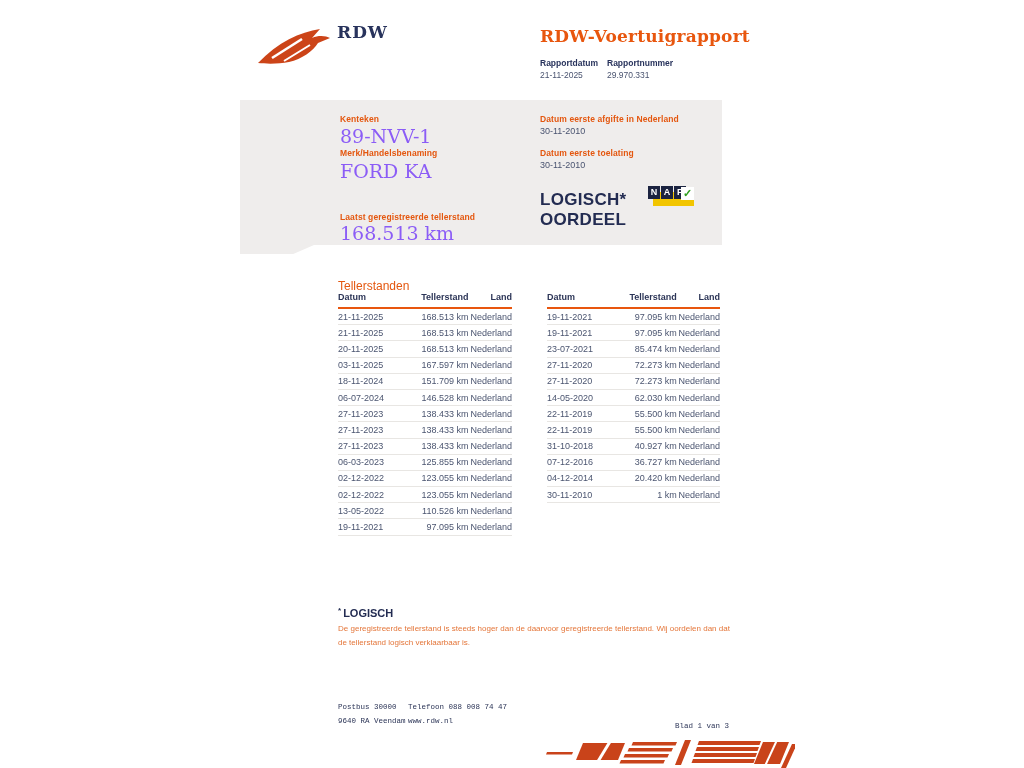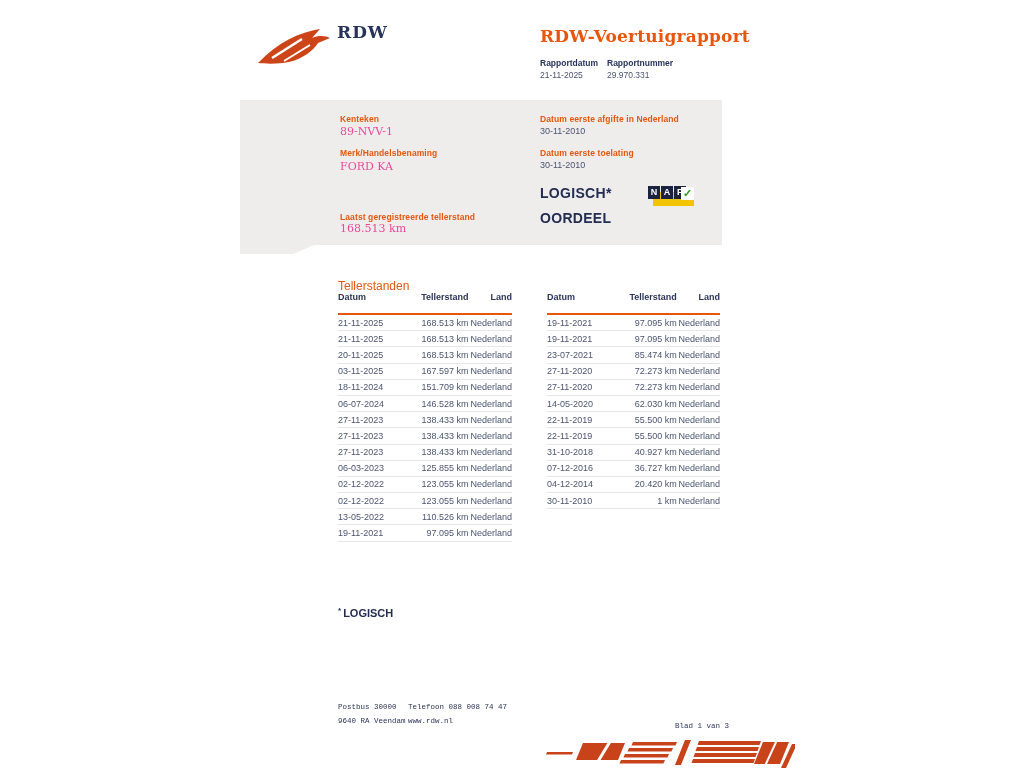--- a/index.html
+++ b/index.html
@@ -24,54 +24,54 @@
   .meta-date-label{left:540px;top:58px;}
   .meta-date-value{left:540px;top:70px;}
   .meta-num-label{left:607px;top:58px;}
   .meta-num-value{left:607px;top:70px;}
 
   
   .veh-box{left:240px;top:100px;width:482px;height:145px;background:#efedec;}
   .veh-tab{left:240px;top:245px;width:74px;height:9px;background:#efedec;
     clip-path:polygon(0 0,100% 0,72% 100%,0 100%);}
   .o-label{font-size:8.5px;font-weight:700;color:#e4570f;letter-spacing:.1px;}
-  .serif-val{font-family:"DejaVu Serif",serif;font-size:11px;color:#ec4899;}
+  .serif-val{font-family:"DejaVu Serif",serif;font-size:19px;color:#8b5cf6;}
   .sm-val{font-size:9px;color:#4a5470;}
 
   .kenteken-label{left:340px;top:114px;}
   .kenteken-value{left:340px;top:125px;}
   .merk-label{left:340px;top:148px;}
   .merk-value{left:340px;top:160px;}
   .teller-label{left:340px;top:212px;}
   .teller-value{left:340px;top:222px;}
 
   .afgifte-label{left:540px;top:114px;}
   .afgifte-value{left:540px;top:126px;}
   .toelating-label{left:540px;top:148px;}
   .toelating-value{left:540px;top:160px;}
 
-  .oordeel{left:540px;top:181px;font-size:14px;font-weight:700;color:#232c52;
-    line-height:25px;letter-spacing:.3px;white-space:pre-line;}
+  .oordeel{left:540px;top:190px;font-size:17px;font-weight:700;color:#232c52;
+    line-height:20px;letter-spacing:.3px;white-space:pre-line;}
 
   
   .nap{left:648px;top:186px;width:48px;height:22px;}
   .nap-yellow{position:absolute;left:5px;top:6px;width:41px;height:14px;background:#f2c500;}
   .nap-sq{position:absolute;top:0;width:12px;height:13px;background:#1b2340;color:#fff;
     font-size:9px;font-weight:700;text-align:center;line-height:13px;}
   .nap-n{left:0;}.nap-a{left:13px;}.nap-p{left:26px;}
   .nap-check{position:absolute;left:33px;top:1px;width:13px;height:13px;background:#fff;
     color:#2f9e1f;font-size:11px;font-weight:700;text-align:center;line-height:13px;}
 
   
   .section-title{left:338px;top:279px;font-size:12px;font-weight:400;color:#e4570f;}
   .t-wrap-left{left:338px;top:290px;width:174px;}
   .t-wrap-right{left:547px;top:290px;width:173px;}
   table{border-collapse:collapse;width:100%;font-size:9px;color:#4b5570;table-layout:fixed;}
   th{color:#2c3557;font-weight:700;text-align:left;border-bottom:2px solid #e8560e;
-     padding:2px 0 11px;}
+     padding:2px 0 5px;}
   td{padding:2.6px 0;border-bottom:1px solid #e8e6e3;}
   th.c1,td.c1,th.c2,td.c2{text-align:right;}
   col.w0{width:42%;}col.w1{width:33%;}col.w2{width:25%;}
 
   
   .exp-head{left:338px;top:606px;font-size:11px;font-weight:700;color:#232c52;}
   .exp-star{font-size:8px;vertical-align:4px;margin-right:2px;}
   .exp-text{left:338px;top:622px;width:392px;font-size:8px;color:#e4763a;
     line-height:14px;text-align:justify;}
 
@@ -294,20 +294,21 @@
             <td class="c1">1 km</td>
             <td class="c2">Nederland</td>
           </tr>
         </tbody>
     </table>
   </div>
 
   <div class="abs exp-head">
     <span class="exp-star">*</span><span>LOGISCH</span>
   </div>
+  <div class="abs exp-text">De geregistreerde tellerstand is steeds hoger dan de daarvoor geregistreerde tellerstand. Wij oordelen dan dat de tellerstand logisch verklaarbaar is.</div>
 
   <div class="abs foot foot-addr">
     <div>Postbus 30000</div>
     <div>9640 RA Veendam</div>
   </div>
   <div class="abs foot foot-contact">
     <div>Telefoon 088 008 74 47</div>
     <div>www.rdw.nl</div>
   </div>
   <div class="abs foot foot-right">

